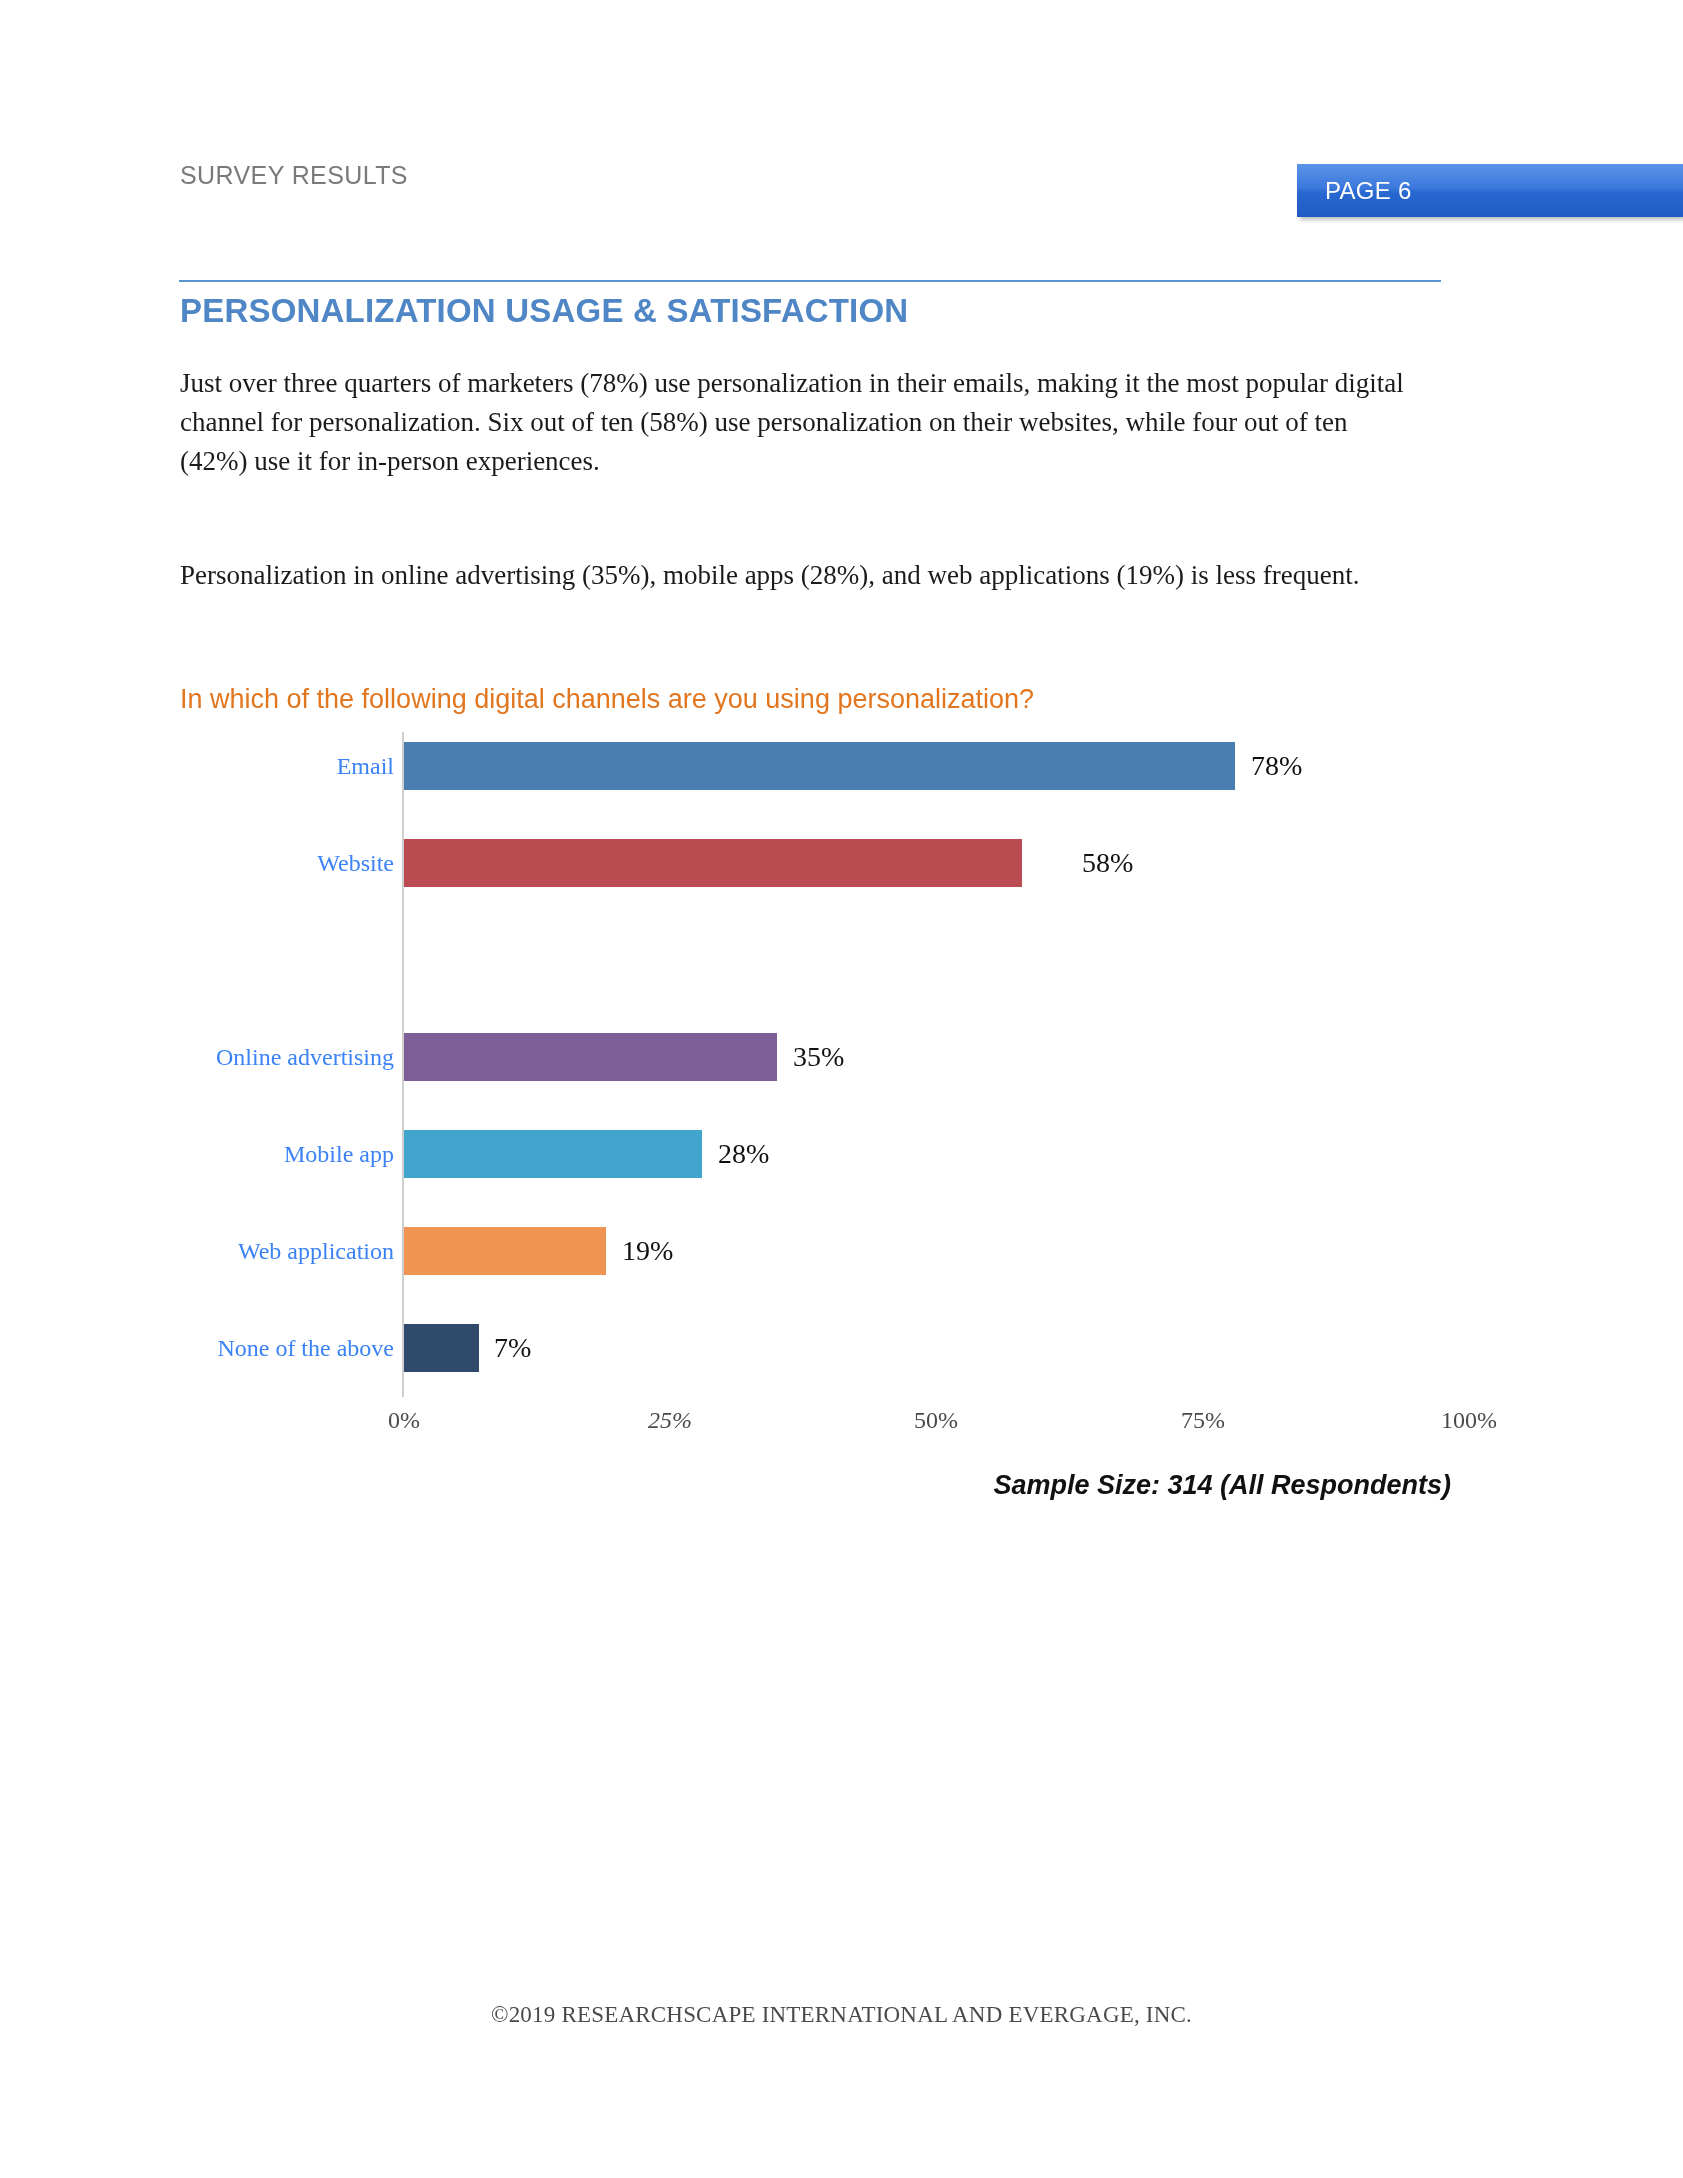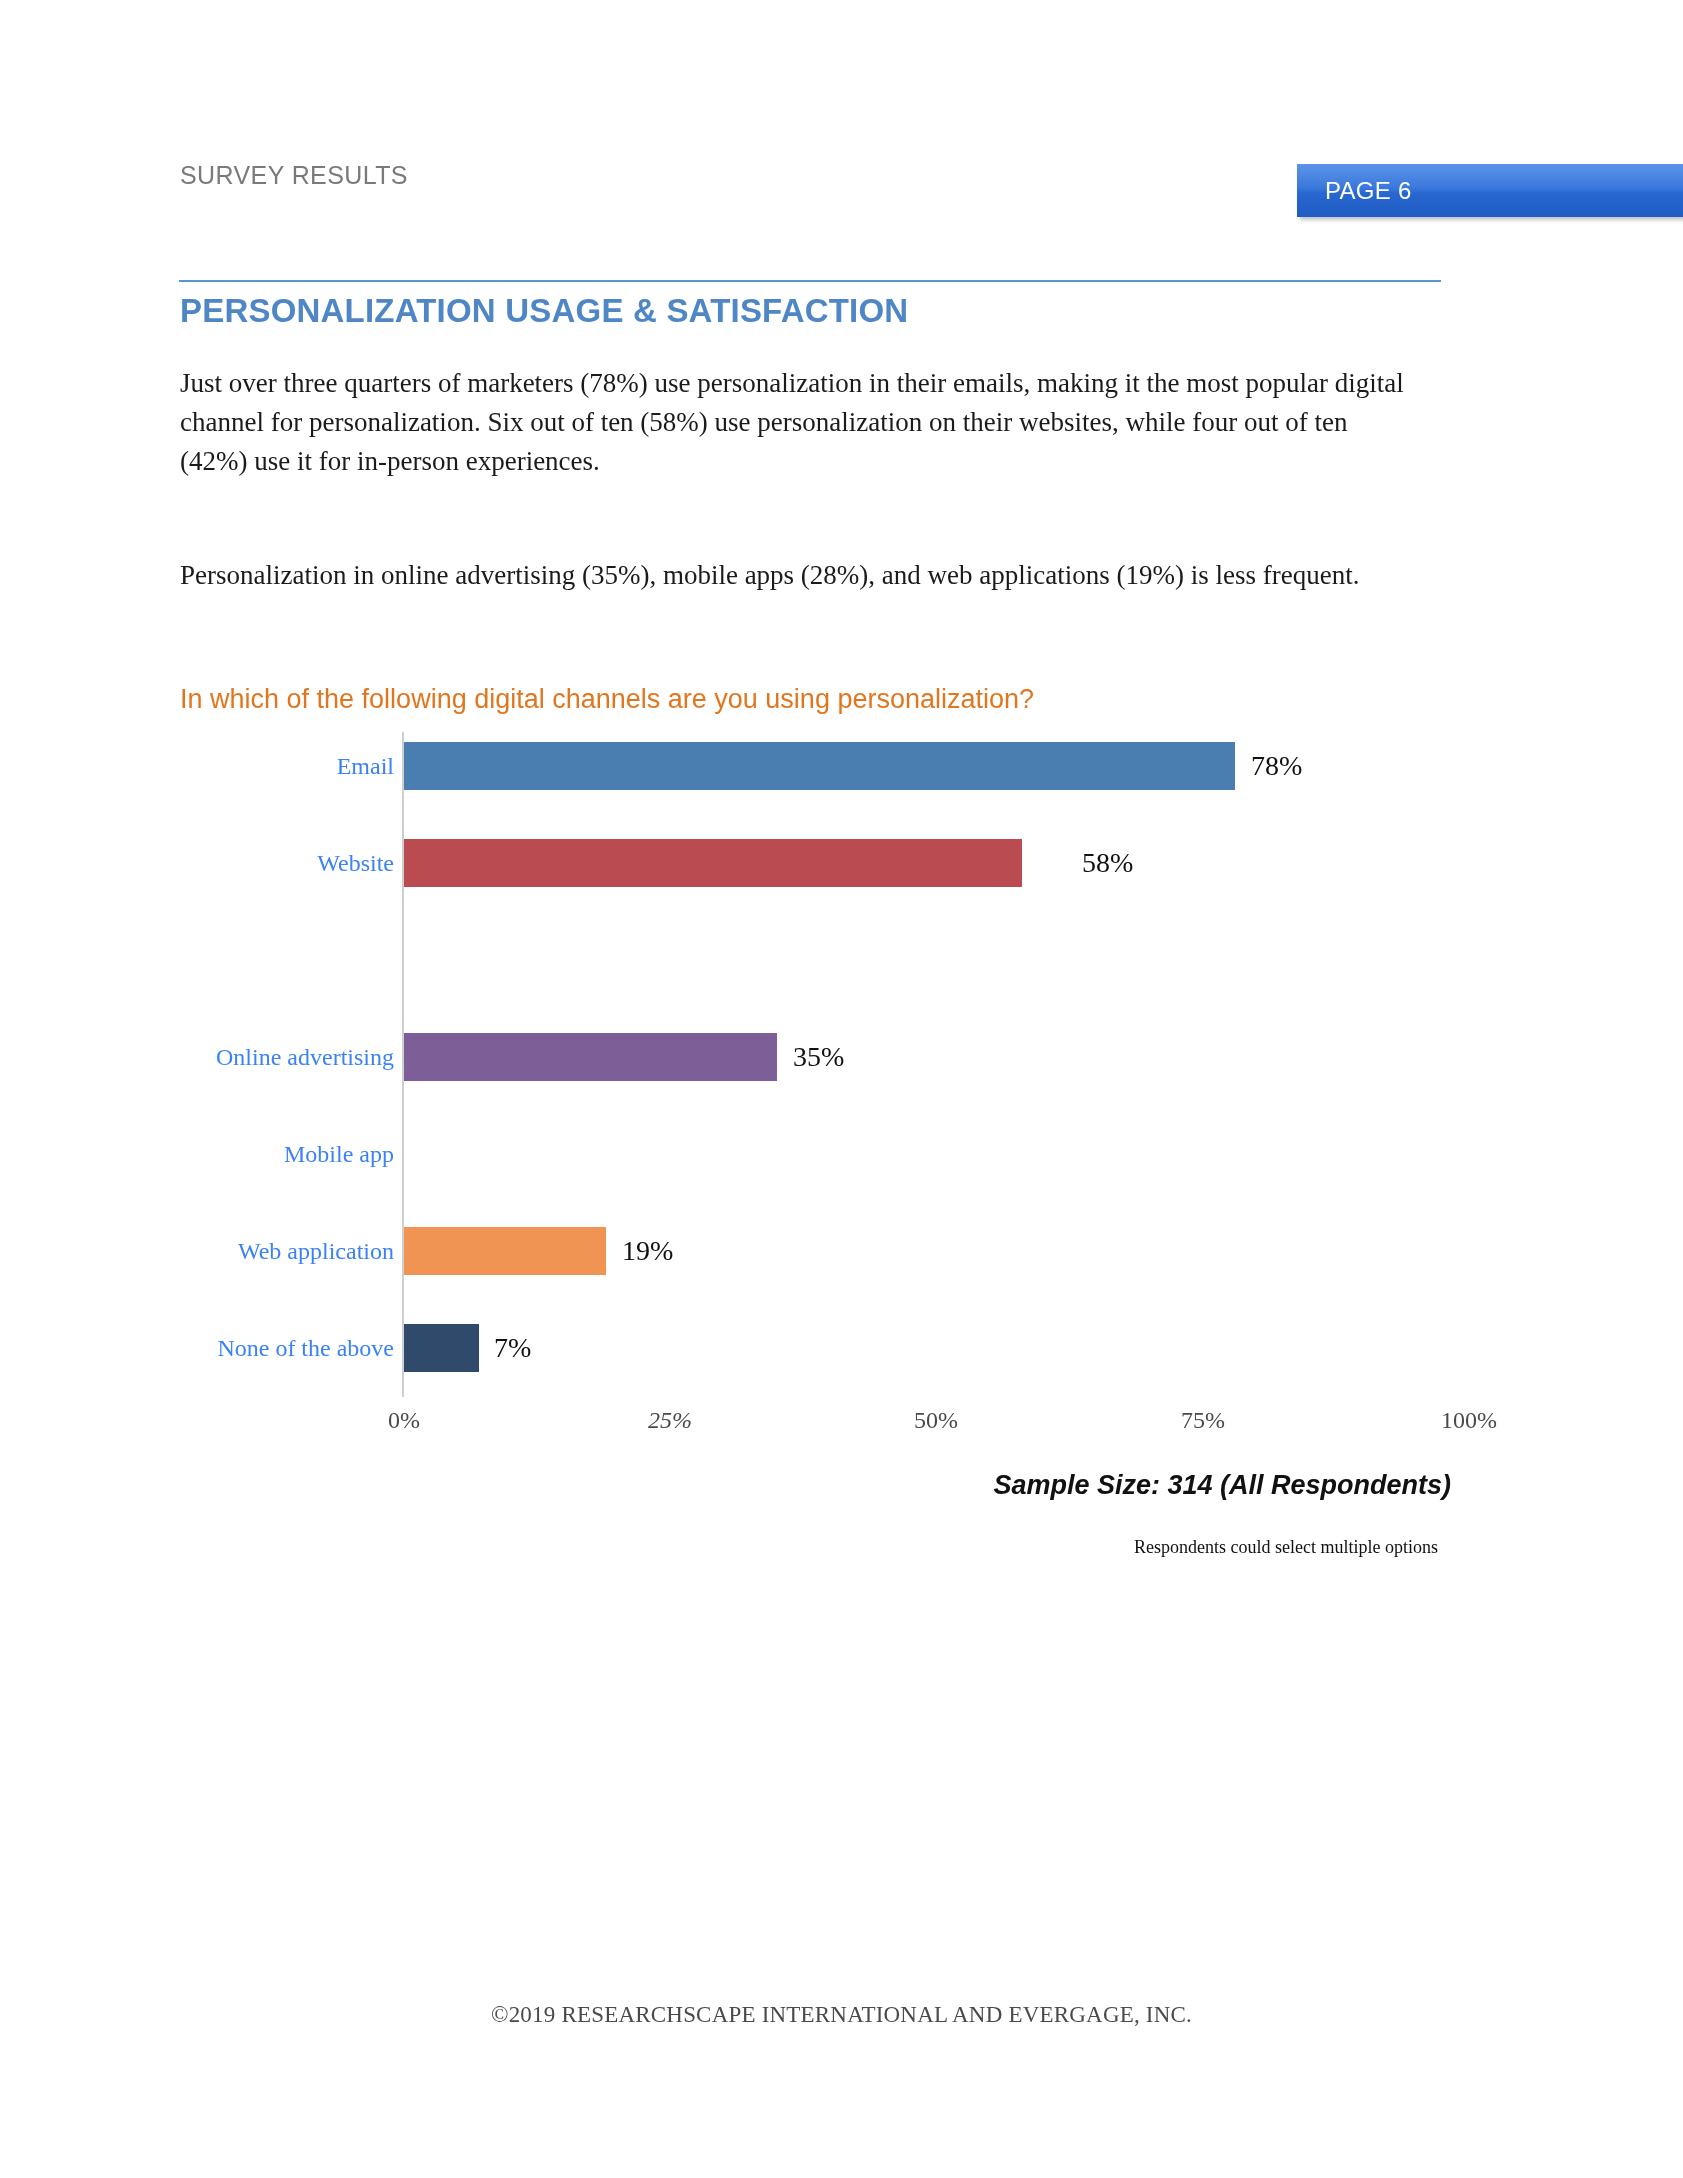--- a/index.html
+++ b/index.html
@@ -245,20 +245,24 @@
         </div>
         <div class="bar-row" style="top: 315px;">
           <div class="bar-cat-label">Online advertising</div>
           <div class="bar-track">
             <div class="bar-fill" style="width: 373px; background: rgb(125, 94, 150);"></div>
             <div class="bar-value" style="left: 389px;">35%</div>
           </div>
         </div>
         <div class="bar-row" style="top: 412px;">
           <div class="bar-cat-label">Mobile app</div>
+          <div class="bar-track">
+            <div class="bar-fill" style="width: 298px; background: rgb(66, 165, 206);"></div>
+            <div class="bar-value" style="left: 314px;">28%</div>
+          </div>
         </div>
         <div class="bar-row" style="top: 509px;">
           <div class="bar-cat-label">Web application</div>
           <div class="bar-track">
             <div class="bar-fill" style="width: 202px; background: rgb(240, 148, 83);"></div>
             <div class="bar-value" style="left: 218px;">19%</div>
           </div>
         </div>
         <div class="bar-row" style="top: 606px;">
           <div class="bar-cat-label">None of the above</div>
@@ -271,17 +275,16 @@
     <div class="xaxis" id="chart-xaxis">
         <div class="xtick" style="left: 224px;">0%</div>
         <div class="xtick" style="left: 490px; font-style: italic;">25%</div>
         <div class="xtick" style="left: 756px;">50%</div>
         <div class="xtick" style="left: 1023px;">75%</div>
         <div class="xtick" style="left: 1289px;">100%</div>
       </div>
   </div>
 
   <div class="sample-size">Sample Size: 314 (All Respondents)</div>
-  <div class="multi-note">Respondents could select multiple options</div>
 
   <div class="footer">©2019  RESEARCHSCAPE INTERNATIONAL AND EVERGAGE, INC.</div>
 </div>
 
 
 </body></html>

